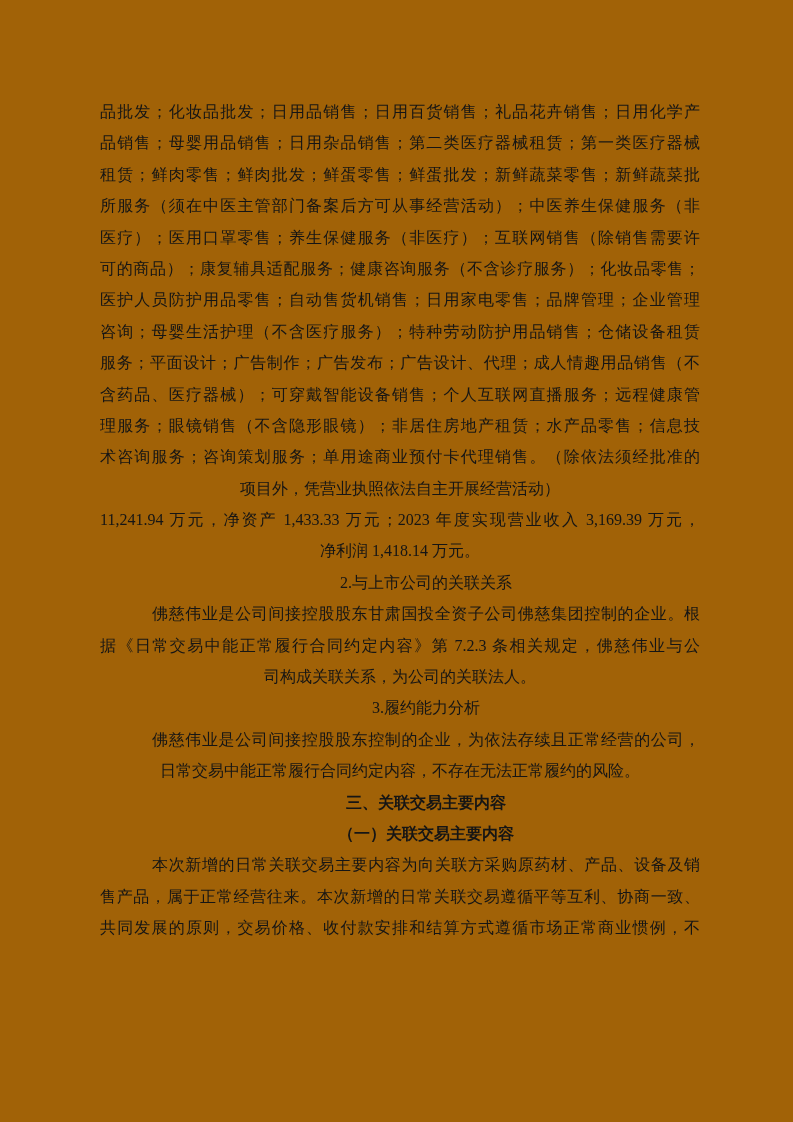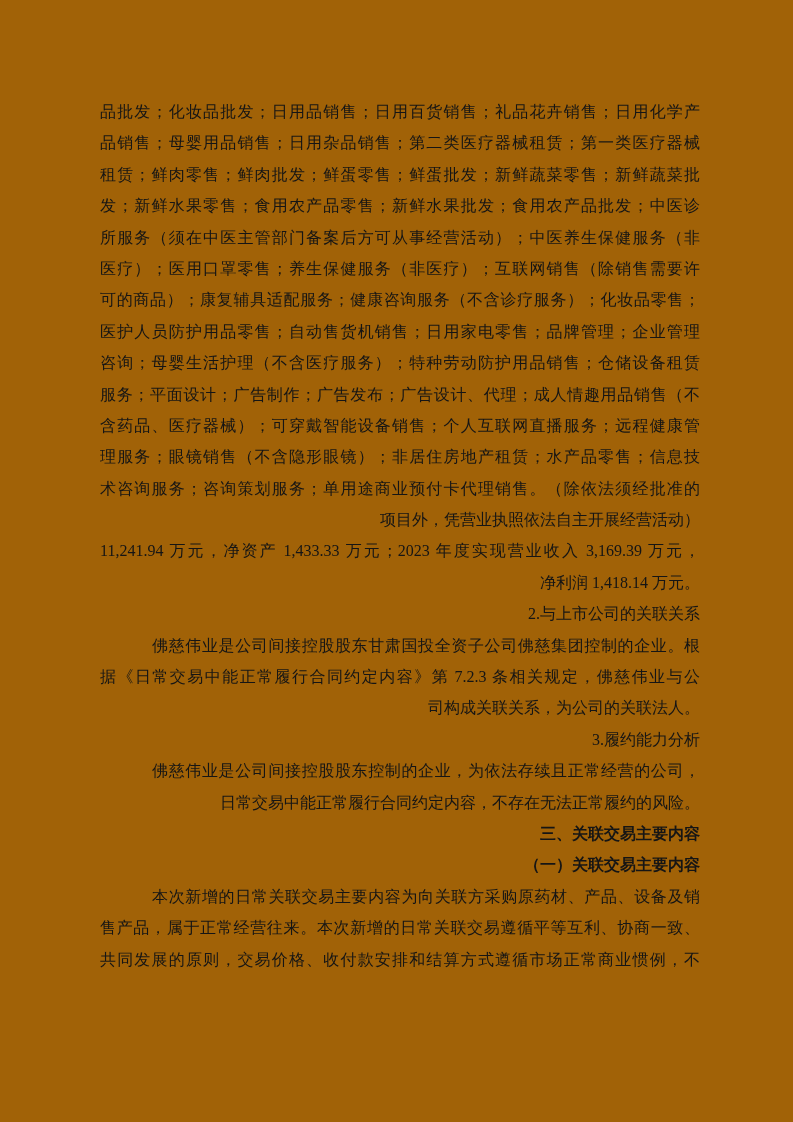--- a/index.html
+++ b/index.html
@@ -19,21 +19,21 @@
     font-family: "Liberation Serif", "DejaVu Serif", serif;
     color: #151515;
   }
   .doc {
     width: 600px;
   }
   .line {
     height: 31.4px;
     line-height: 31.4px;
     font-size: 16px;
-    text-align: right;
+    text-align: center;
     white-space: normal;
     overflow: visible;
   }
   .line.just {
     text-align: justify;
     text-align-last: justify;
   }
   .line.indent {
     text-indent: 52px;
   }
@@ -43,21 +43,20 @@
   }
 </style>
 </head>
 <body>
 
 <div class="page" style="background: #a16207; color: rgb(21, 21, 21);">
   <div class="doc">
       <div class="line just">品批发；化妆品批发；日用品销售；日用百货销售；礼品花卉销售；日用化学产</div>
       <div class="line just">品销售；母婴用品销售；日用杂品销售；第二类医疗器械租赁；第一类医疗器械</div>
       <div class="line just">租赁；鲜肉零售；鲜肉批发；鲜蛋零售；鲜蛋批发；新鲜蔬菜零售；新鲜蔬菜批</div>
-      <div class="line just">发；新鲜水果零售；食用农产品零售；新鲜水果批发；食用农产品批发；中医诊</div>
       <div class="line just">所服务（须在中医主管部门备案后方可从事经营活动）；中医养生保健服务（非</div>
       <div class="line just">医疗）；医用口罩零售；养生保健服务（非医疗）；互联网销售（除销售需要许</div>
       <div class="line just">可的商品）；康复辅具适配服务；健康咨询服务（不含诊疗服务）；化妆品零售；</div>
       <div class="line just">医护人员防护用品零售；自动售货机销售；日用家电零售；品牌管理；企业管理</div>
       <div class="line just">咨询；母婴生活护理（不含医疗服务）；特种劳动防护用品销售；仓储设备租赁</div>
       <div class="line just">服务；平面设计；广告制作；广告发布；广告设计、代理；成人情趣用品销售（不</div>
       <div class="line just">含药品、医疗器械）；可穿戴智能设备销售；个人互联网直播服务；远程健康管</div>
       <div class="line just">理服务；眼镜销售（不含隐形眼镜）；非居住房地产租赁；水产品零售；信息技</div>
       <div class="line just">术咨询服务；咨询策划服务；单用途商业预付卡代理销售。（除依法须经批准的</div>
       <div class="line">项目外，凭营业执照依法自主开展经营活动）</div>

